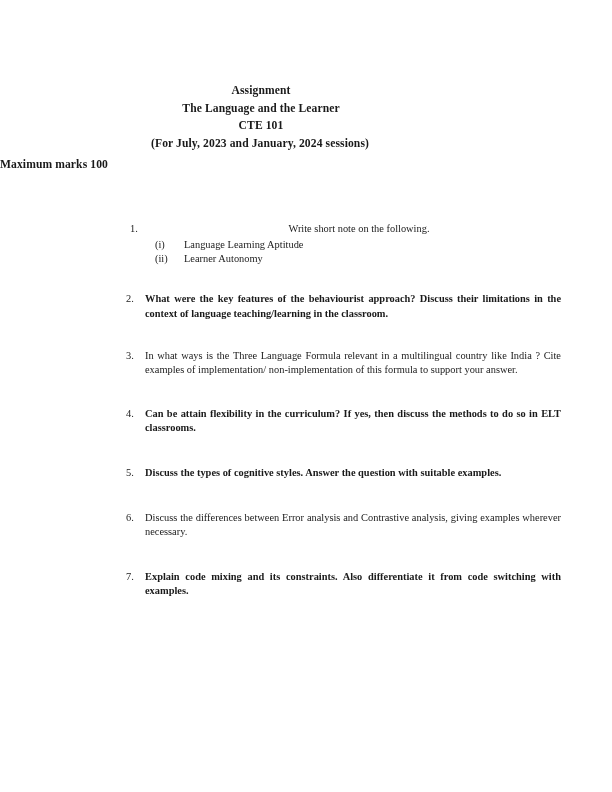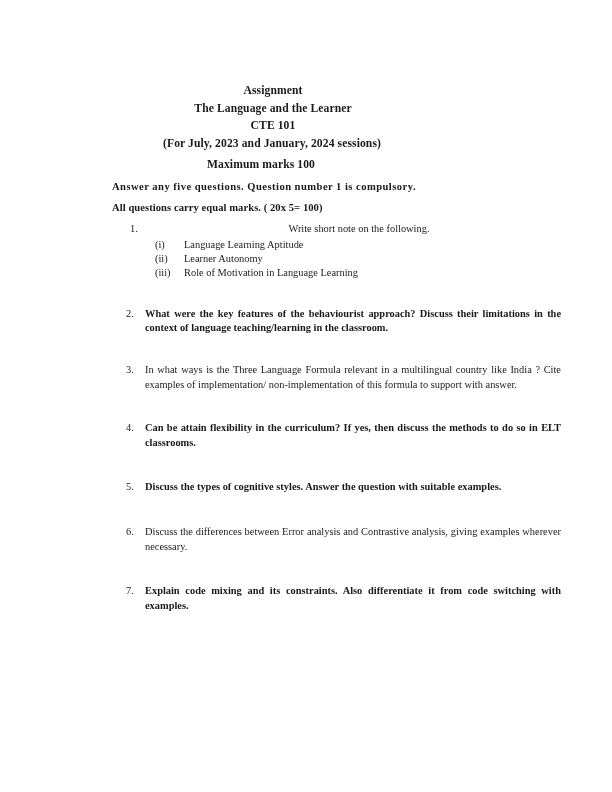--- a/index.html
+++ b/index.html
@@ -18,45 +18,44 @@
   .page {
     position: absolute;
     inset: 0;
     background: #ffffff;
     overflow: hidden;
   }
 
   
   .header {
     position: absolute;
-    left: 12px;
+    left: 0;
     top: 82px;
     width: 504px;
   }
   .header-line {
     text-align: center;
     font-weight: bold;
     font-size: 11.6px;
     line-height: 17.5px;
     letter-spacing: 0.1px;
     margin-left: 18px;
   }
   .header-line.sessions {
     margin-top: 0;
     margin-left: 16px;
   }
   .marks-line {
-    text-align: center;
+    text-align: left;
     font-weight: bold;
     font-size: 11.6px;
     line-height: 17px;
     padding-right: 32px;
     margin-top: 4px;
     letter-spacing: 0.1px;
-    padding-left: 26px;
   }
 
   
   .instructions {
     position: absolute;
     left: 112px;
     top: 176px;
     width: 440px;
   }
   .instruction {
@@ -134,56 +133,48 @@
 <div class="page">
 
   <div class="header">
     <div class="header-line">Assignment</div>
     <div class="header-line">The Language and the Learner</div>
     <div class="header-line">CTE 101</div>
     <div class="header-line sessions">(For July, 2023 and January, 2024 sessions)</div>
     <div class="marks-line">Maximum marks 100</div>
   </div>
 
-  <div class="instructions">
-    <div class="instruction">Answer any five questions. Question number 1 is compulsory.</div>
-    <div class="instruction second">All questions carry equal marks. ( 20x 5= 100)</div>
-  </div>
 
   <div class="questions">
 
     <div class="q1">
       <div class="q">
         <div class="q-num">1.</div>
         <div class="q-body nojustify">Write short note on the following.</div>
       </div>
       <div class="sublist">
         <div class="subitem">
           <div class="sub-num">(i)</div>
           <div class="sub-text">Language Learning Aptitude</div>
         </div>
         <div class="subitem">
           <div class="sub-num">(ii)</div>
           <div class="sub-text">Learner Autonomy</div>
         </div>
-        <div class="subitem">
-          <div class="sub-num">(iii)</div>
-          <div class="sub-text">Role of Motivation in Language Learning</div>
-        </div>
       </div>
     </div>
 
     <div class="q q2">
       <div class="q-num">2.</div>
       <div class="q-body">What were the key features of the behaviourist approach? Discuss their limitations in the context of language teaching/learning in the classroom.</div>
     </div>
 
     <div class="q q3">
       <div class="q-num">3.</div>
-      <div class="q-body">In what ways is the Three Language Formula relevant in a multilingual country like India ? Cite examples of implementation/ non-implementation of this formula to support with answer.</div>
+      <div class="q-body">In what ways is the Three Language Formula relevant in a multilingual country like India ? Cite examples of implementation/ non-implementation of this formula to support your answer.</div>
     </div>
 
     <div class="q q4">
       <div class="q-num">4.</div>
       <div class="q-body">Can be attain flexibility in the curriculum? If yes, then discuss the methods to do so in ELT classrooms.</div>
     </div>
 
     <div class="q q5">
       <div class="q-num">5.</div>
       <div class="q-body nojustify">Discuss the types of cognitive styles. Answer the question with suitable examples.</div>

